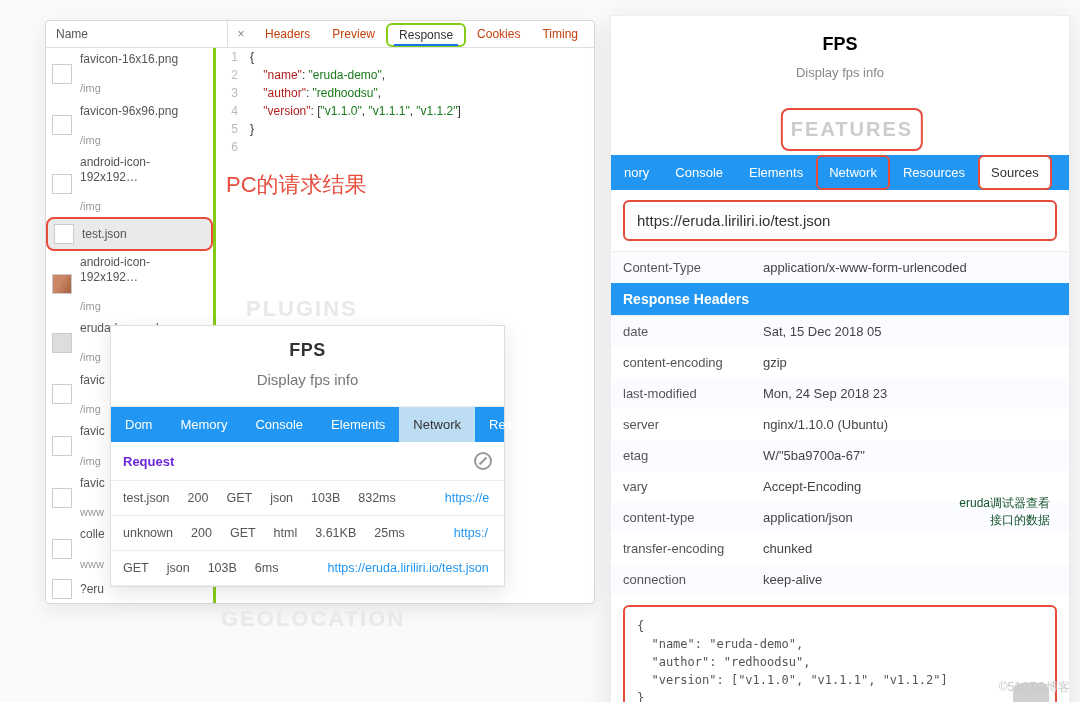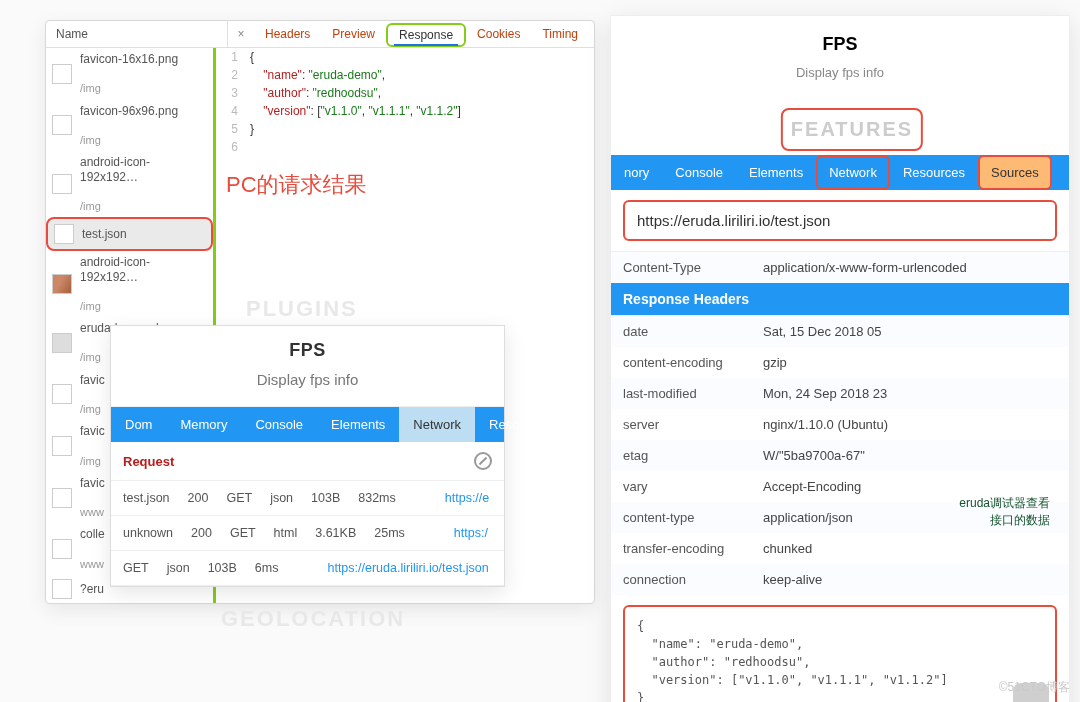--- a/index.html
+++ b/index.html
@@ -33,36 +33,36 @@
   .red-note { position:absolute; left:226px; top:170px; color:#e74c3c; font-size:22px; font-weight:400;}
 
   
   .eruda-left { position:absolute; left:110px; top:325px; width:395px; background:#fff; border:1px solid #ddd; box-shadow:0 6px 20px rgba(0,0,0,.1); font-size:13px;}
   .eruda-card{ text-align:center; padding:14px 0 18px; border-bottom:1px solid #eee;}
   .eruda-card h3{ font-weight:700; font-size:18px; letter-spacing:.5px; color:#333;}
   .eruda-card p{ color:#777; margin-top:10px; font-size:15px;}
   .etabs{ display:flex; background:#2196f3; color:#fff; font-size:13px;}
   .etabs .et{ padding:10px 14px;}
   .etabs .et.active{ background:#bdddf3; color:#333;}
-  .row-head{ display:flex; align-items:center; justify-content:space-between; padding:10px 12px; background:#fff; color:#b91c1c; font-weight:700; border-bottom:1px solid #eee;}
+  .row-head{ display:flex; align-items:center; justify-content:space-between; padding:10px 12px; background:#fff; color:#6d28d9; font-weight:700; border-bottom:1px solid #eee;}
   .noicon{ width:18px;height:18px;border:2px solid #999;border-radius:50%; position:relative;}
   .noicon::after{content:"";position:absolute;left:2px;right:2px;top:6px;height:2px;background:#999;transform:rotate(-45deg);}
   .req-row{ display:flex; gap:18px; padding:10px 12px; border-bottom:1px solid #eee; font-size:12.5px; color:#555; align-items:baseline;}
   .req-row .link{ color:#2196f3;padding-left:31px;}
   .ghost{position:absolute; color:#e8e8e8; font-weight:800; font-size:22px; letter-spacing:2px; pointer-events:none;}
 
   
   .right { position:absolute; left:610px; top:15px; width:460px; background:#fff; border:1px solid #eee; box-shadow:0 6px 24px rgba(0,0,0,.1);}
   .r-card{ margin:18px 20px 14px; text-align:center;}
   .r-card h3{ font-weight:700; font-size:18px;}
   .r-card p{ color:#888; margin-top:10px;}
   .r-feat{ margin:14px 12px 4px; text-align:center; color:#ccc; font-weight:800; letter-spacing:2px; font-size:20px; border:2px solid #e74c3c; border-radius:8px; display:inline-block; padding:8px 8px; position:relative; left:50%; transform:translateX(-50%);}
   .rtabs{ display:flex; background:#2196f3; color:#fff; font-size:13px;}
   .rtabs .rt{ padding:10px 13px;}
-  .rtabs .rt.active{ background:#fdba74; color:#333;}
+  .rtabs .rt.active{ background:#ffffff; color:#333;}
   .rtabs .rt.hl{ border:2px solid #e74c3c; border-radius:6px; padding:8px 11px;}
   .url-row{ margin:10px 12px; padding:10px 12px; color:#333; font-size:15px; border:2px solid #e74c3c; border-radius:6px;}
   .section-title{ background:#2196f3; color:#fff; font-weight:700; padding:8px 12px; font-size:14px;}
   .kv{ display:flex; padding:8px 12px; font-size:13px; color:#444;}
   .kv .k{ width:140px; color:#555;}
   .kv:nth-child(odd){ background:#fafcff;}
   .json-box{ margin:10px 12px 14px; border:2px solid #e74c3c; border-radius:6px; padding:10px 12px; font-family:Menlo,monospace; font-size:12px; color:#555; white-space:pre; line-height:1.5;}
   .note2{ position:absolute; right:30px; top:495px; color:#14532d; font-size:12px; text-align:right; line-height:1.4;}
   .gear{ position:absolute; right:20px; bottom:14px; width:36px; height:36px; background:#cfcfcf; border-radius:8px; display:flex; align-items:center; justify-content:center;}
   .watermark{ position:absolute; right:10px; bottom:6px; color:#c9c9c9; font-size:12px;margin-top:48px;}

